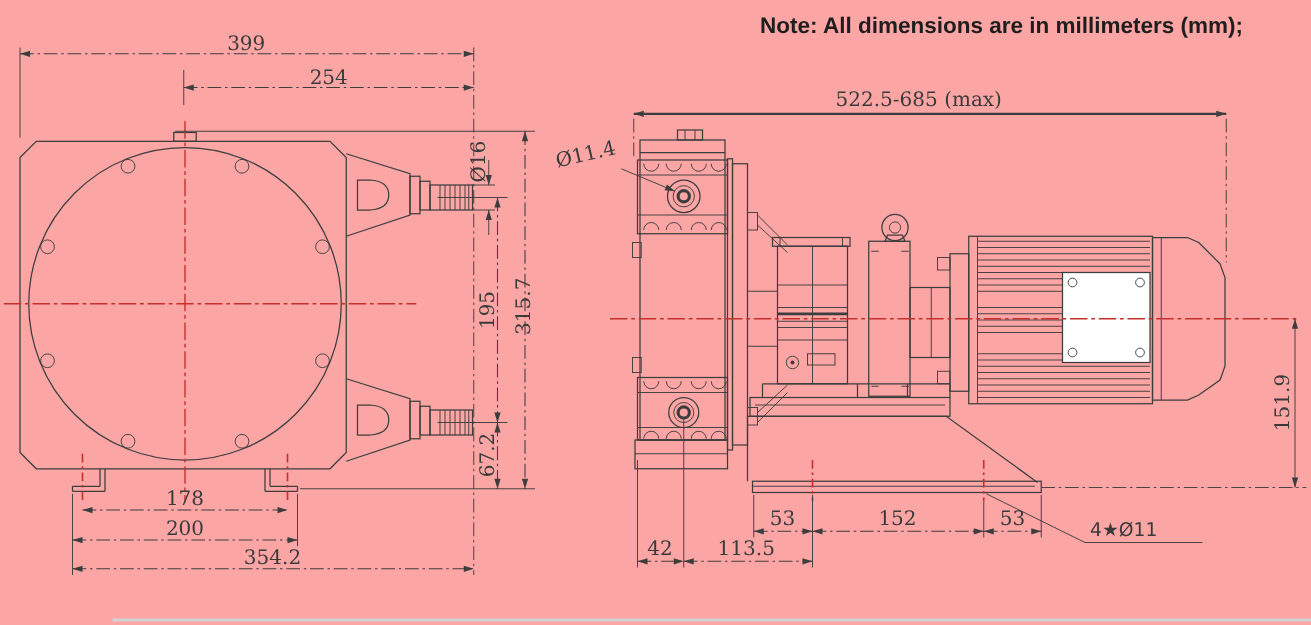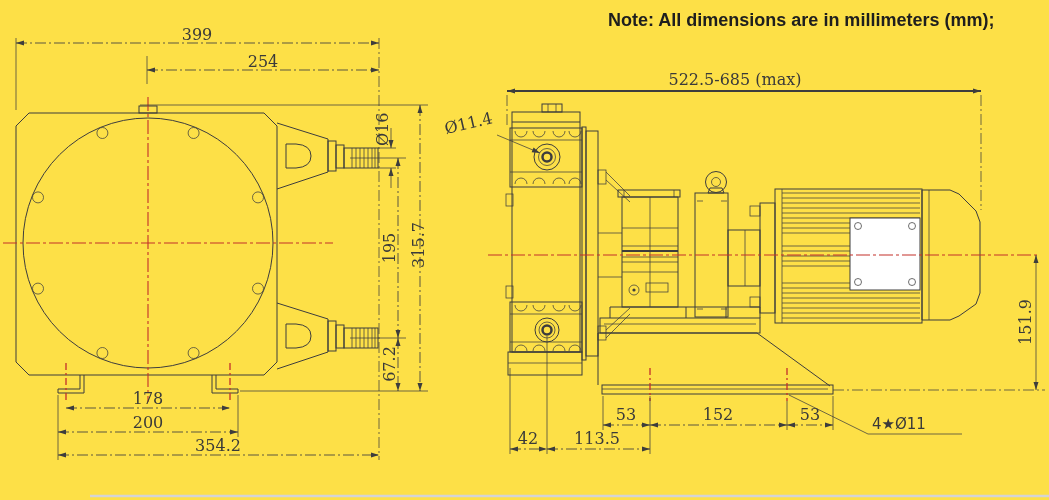--- a/index.html
+++ b/index.html
@@ -1,16 +1,16 @@
 <!DOCTYPE html>
 <html><head>
 <meta charset="utf-8">
 <style>
   html,body{margin:0;padding:0;background:#ffffff;}
-  #stage{position:relative;width:1049px;height:500px;background:#fde047;overflow:hidden;
+  #stage{position:relative;width:1049px;height:500px;background:#fca5a5;overflow:hidden;
          font-family:"DejaVu Serif",serif;}
   svg{position:absolute;left:0;top:0;}
   .s  {stroke:#3d3d3d;stroke-width:1;fill:none;stroke-linecap:butt;stroke-linejoin:miter;}
   .s2 {stroke:#3d3d3d;stroke-width:.75;fill:none;}
   .wf {fill:#ffffff;}
   .red{stroke:#c4302b;stroke-width:1.1;fill:none;stroke-dasharray:14 3 3 3;}
   .redshort{stroke:#c4302b;stroke-width:1.3;fill:none;stroke-dasharray:7 3 2 3;}
   .dim{stroke:#3d3d3d;stroke-width:.85;fill:none;stroke-dasharray:11 3 2 3;}
   .dimthick{stroke:#3d3d3d;stroke-width:1.8;fill:none;}
   .ext{stroke:#3d3d3d;stroke-width:.75;fill:none;}

